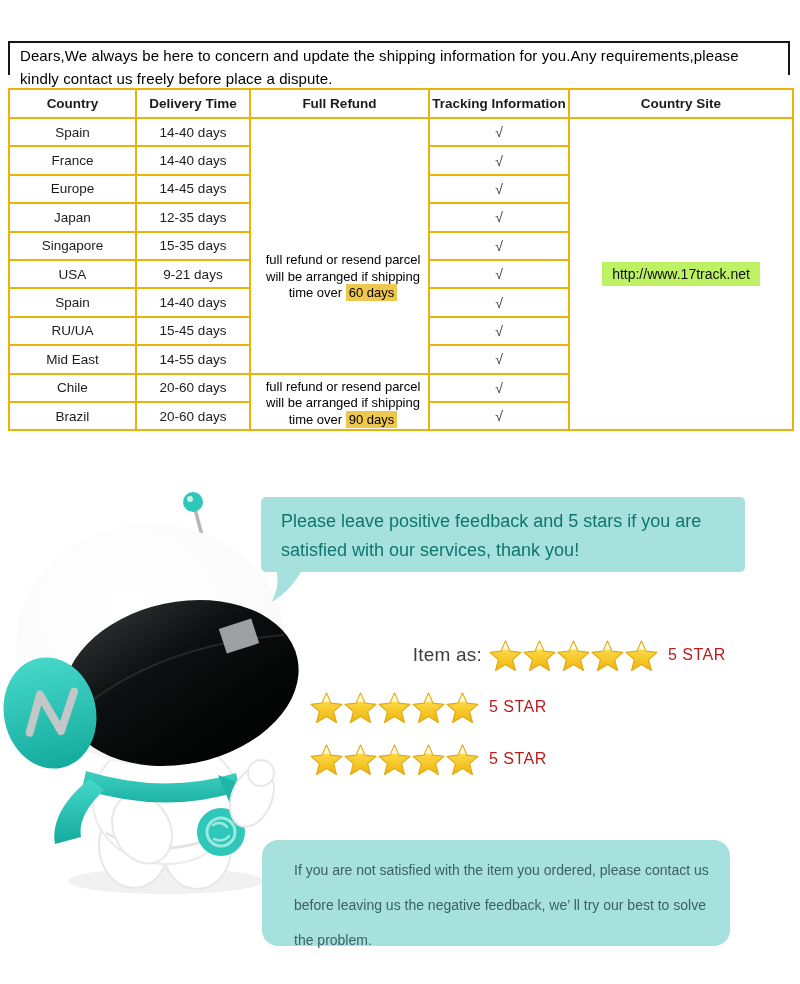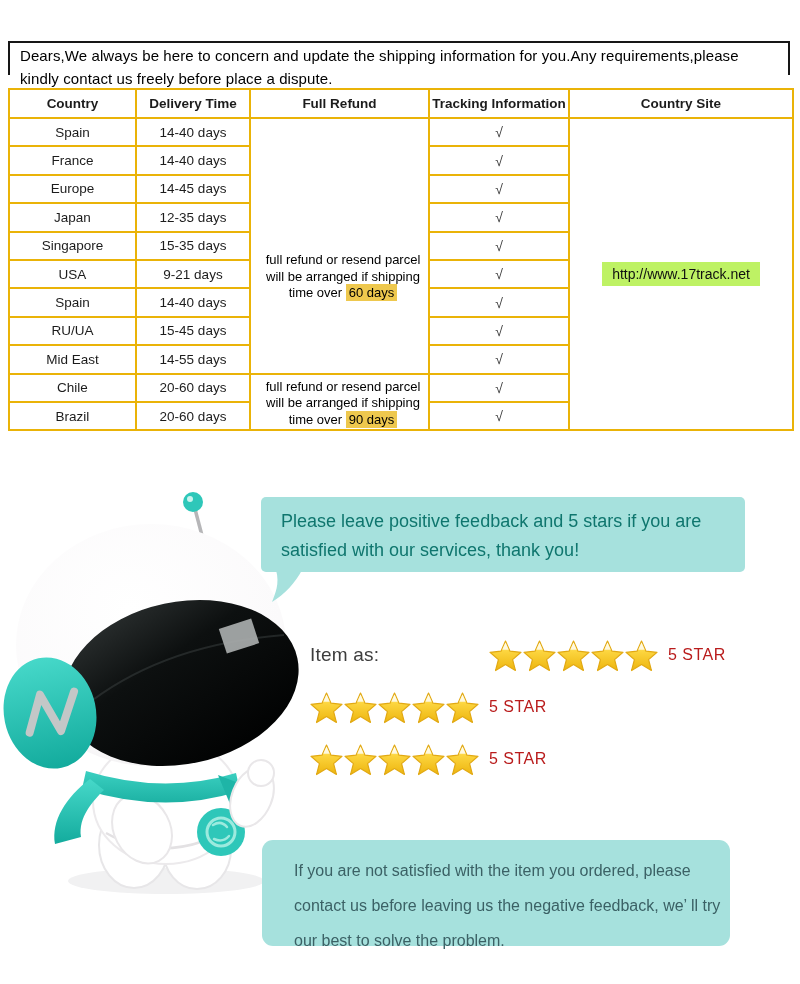--- a/index.html
+++ b/index.html
@@ -30,25 +30,25 @@
   .hl-yellow{background:#eec84e;padding:1px 3px;}
   .check{font-size:14px;color:#3a3a3a;}
   .site-link{background:#bef264;padding:4px 10px;font-size:14px;color:#101010;}
 
   
   .teal-box{position:absolute;background:#a6e1dd;border-radius:5px;color:#0f766e;}
   #bubble{left:261px;top:497px;width:484px;height:75px;box-sizing:border-box;
           padding:10px 18px 0 20px;font-size:18px;line-height:29px;}
   #bubble-tail{position:absolute;left:272px;top:570px;width:30px;height:33px;}
   #note-box{left:262px;top:840px;width:468px;height:106px;box-sizing:border-box;
-          padding:13px 8px 0 32px;font-size:16px;line-height:35px;border-radius:11px;color:#3b6165;}
+          padding:13px 8px 0 32px;font-size:14px;line-height:35px;border-radius:16px;color:#3b6165;}
 
   #ratings{position:absolute;left:310px;top:636px;width:440px;}
   .rating-row{display:flex;align-items:center;height:38px;margin-bottom:14px;}
-  .rating-label{width:172px;font-size:19px;color:#3d3d3d;padding-right:7px;letter-spacing:0.2px;}
+  .rating-label{width:172px;text-align:right;font-size:19px;color:#3d3d3d;padding-right:7px;letter-spacing:0.2px;}
   .stars{display:flex;align-items:center;}
   .stars svg{display:block;margin-right:1px;}
   .star-suffix{font-size:16px;color:#b91c1c;margin-left:9px;letter-spacing:0.5px;}
 
   #robot{position:absolute;left:-6px;top:485px;}
 </style>
 </head>
 <body>
 
 <div id="stage">

